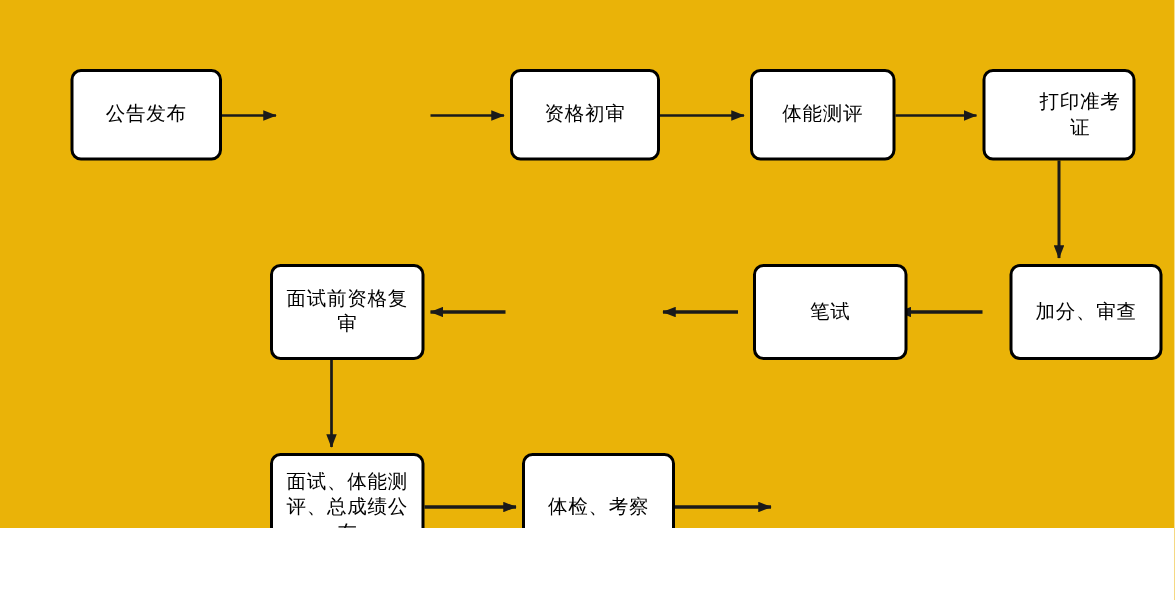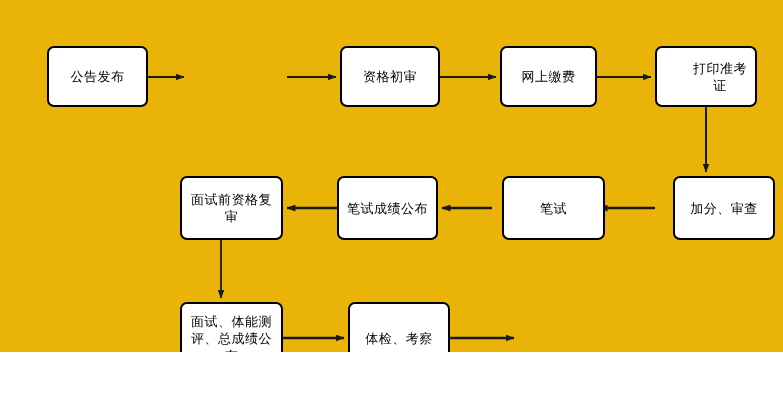--- a/index.html
+++ b/index.html
@@ -103,34 +103,31 @@
   <div class="node" style="left:47px; top:46px; width:101px; height:61px;">
     <span class="node-label">公告发布</span>
   </div>
 
 
   <div class="node" style="left:340px; top:46px; width:100px; height:61px;">
     <span class="node-label">资格初审</span>
   </div>
 
   <div class="node" style="left:500px; top:46px; width:97px; height:61px;">
-    <span class="node-label">网上缴费</span>
+    <span class="node-label">体能测评</span>
   </div>
 
   <div class="node" style="left:655px; top:46px; width:102px; height:61px;padding-left:28px;">
     <span class="node-label">打印准考证</span>
   </div>
 
   <div class="node node-narrow" style="left:180px; top:176px; width:103px; height:64px;">
     <span class="node-label" style="max-width:88px;">面试前资格复审</span>
   </div>
 
-  <div class="node" style="left:337px; top:176px; width:101px; height:64px;">
-    <span class="node-label">笔试成绩公布</span>
-  </div>
 
   <div class="node" style="left:502px; top:176px; width:103px; height:64px;">
     <span class="node-label">笔试</span>
   </div>
 
   <div class="node" style="left:655px; top:176px; width:102px; height:64px;margin-left:18px;">
     <span class="node-label">加分、审查</span>
   </div>
 
   <div class="node node-narrow" style="left:180px; top:302px; width:103px; height:73px;">

